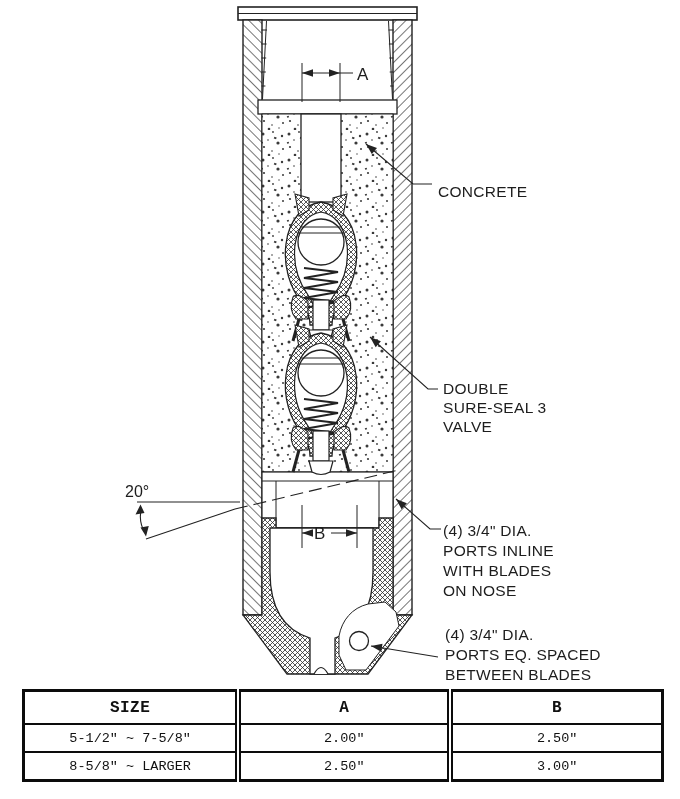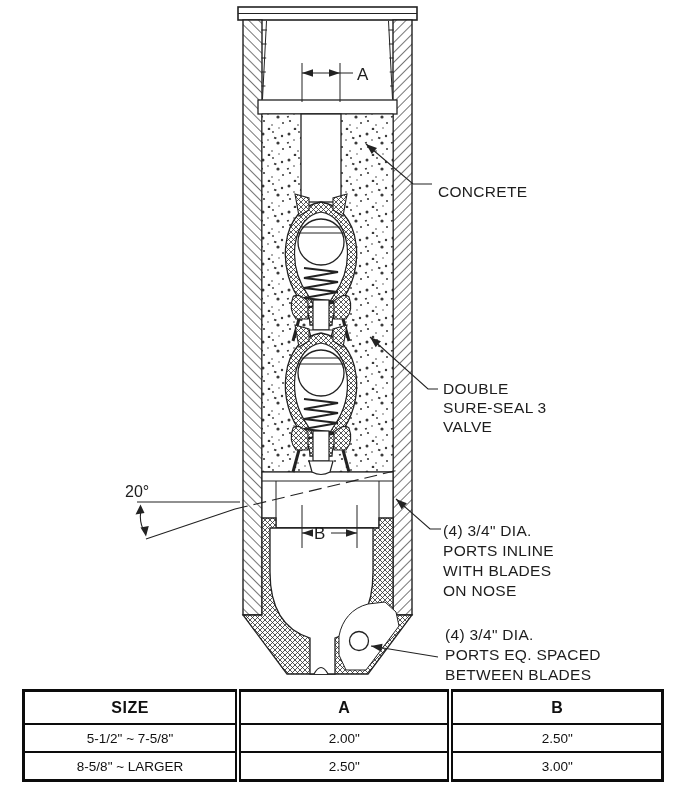--- a/index.html
+++ b/index.html
@@ -6,21 +6,21 @@
   body{width:680px;height:799px;position:relative;overflow:hidden;
        font-family:"Liberation Sans", sans-serif;}
   #drawing{position:absolute;left:0;top:0;}
   svg text{font-family:"Liberation Sans", sans-serif;fill:#1d1d1d;}
   .lbl{font-size:15.5px;letter-spacing:.3px;}
   .dim{font-size:17px;}
   .spec-table-wrap{position:absolute;left:22px;top:689px;width:642px;}
   table.spec{border-collapse:collapse;width:100%;table-layout:fixed;
              border:3px solid #0c0c0c;}
   table.spec th,table.spec td{text-align:center;vertical-align:middle;
-             color:#111;padding:0;}
+             color:#111;padding:0;font-family:Liberation Mono, monospace;}
   table.spec th{height:31px;font-size:16px;font-weight:bold;letter-spacing:.5px;}
   table.spec td{height:26px;font-size:13.5px;}
   table.spec .c2,table.spec .c3{border-left:6px double #0c0c0c;}
   table.spec tr.r{border-top:2px solid #0c0c0c;}
   col.c1w{width:33.6%;}col.c2w{width:33.2%;}col.c3w{width:33.2%;}
 </style>
 </head>
 <body>
 
 <svg id="drawing" width="680" height="690" viewBox="0 0 680 690">

